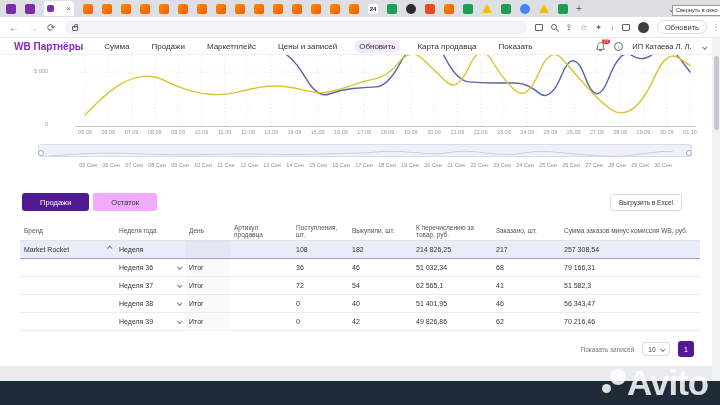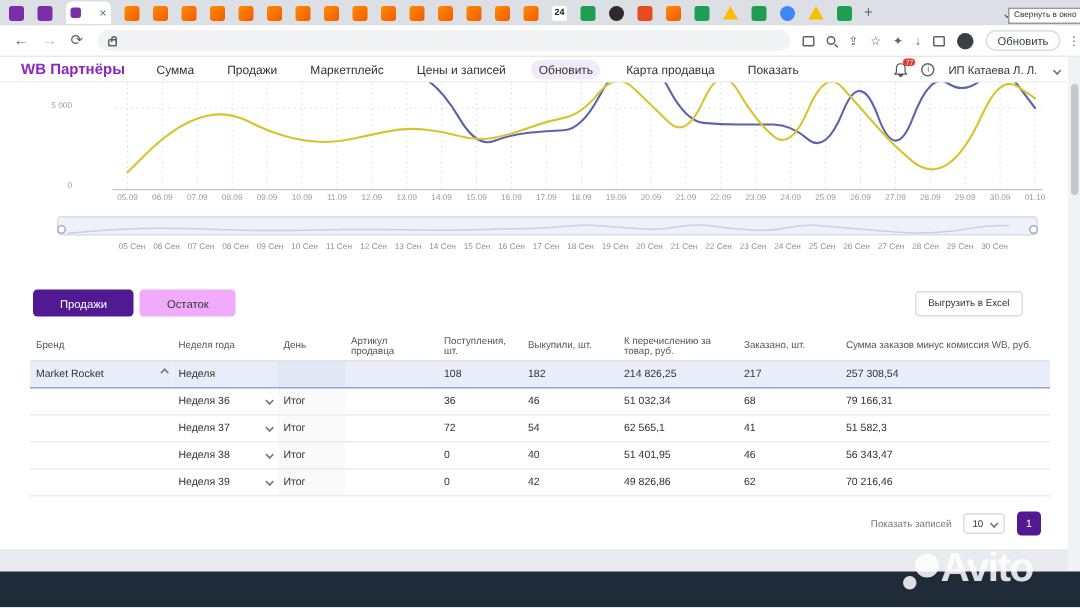--- a/index.html
+++ b/index.html
@@ -95,21 +95,21 @@
   #vscroll { position:absolute; right:0; top:38px; width:8px; height:343px; background:#f1f2f4; }
   #vthumb { position:absolute; left:1.5px; top:18px; width:5px; height:74px; background:#c5c8cc; border-radius:3px; }
 
   
   #taskbar { position:absolute; left:0; top:381px; width:720px; height:24px; background:#1f2b39; }
 
   
   #watermark { position:absolute; left:596px; top:366px; width:130px; height:40px; pointer-events:none; z-index:80; }
   #wm-c1 { position:absolute; left:6px; top:18px; width:9px; height:9px; border-radius:50%; background:rgba(255,255,255,.85); }
   #wm-c2 { position:absolute; left:14px; top:3px; width:16px; height:16px; border-radius:50%; background:rgba(255,255,255,.85); }
-  #wm-text { position:absolute; left:31px; top:-3px; font-size:27px; font-weight:bold; color:rgba(255,255,255,.85); letter-spacing:-1px; }
+  #wm-text { position:absolute; left:31px; top:-3px; font-size:35px; font-weight:bold; color:rgba(255,255,255,.85); letter-spacing:-1px; }
 </style>
 </head>
 <body>
 
 <div id="screen">
 
   <div id="tabstrip">
     <div id="tabs">
         <span class="fav fav-purple"></span>
         <span class="fav fav-purple"></span>

